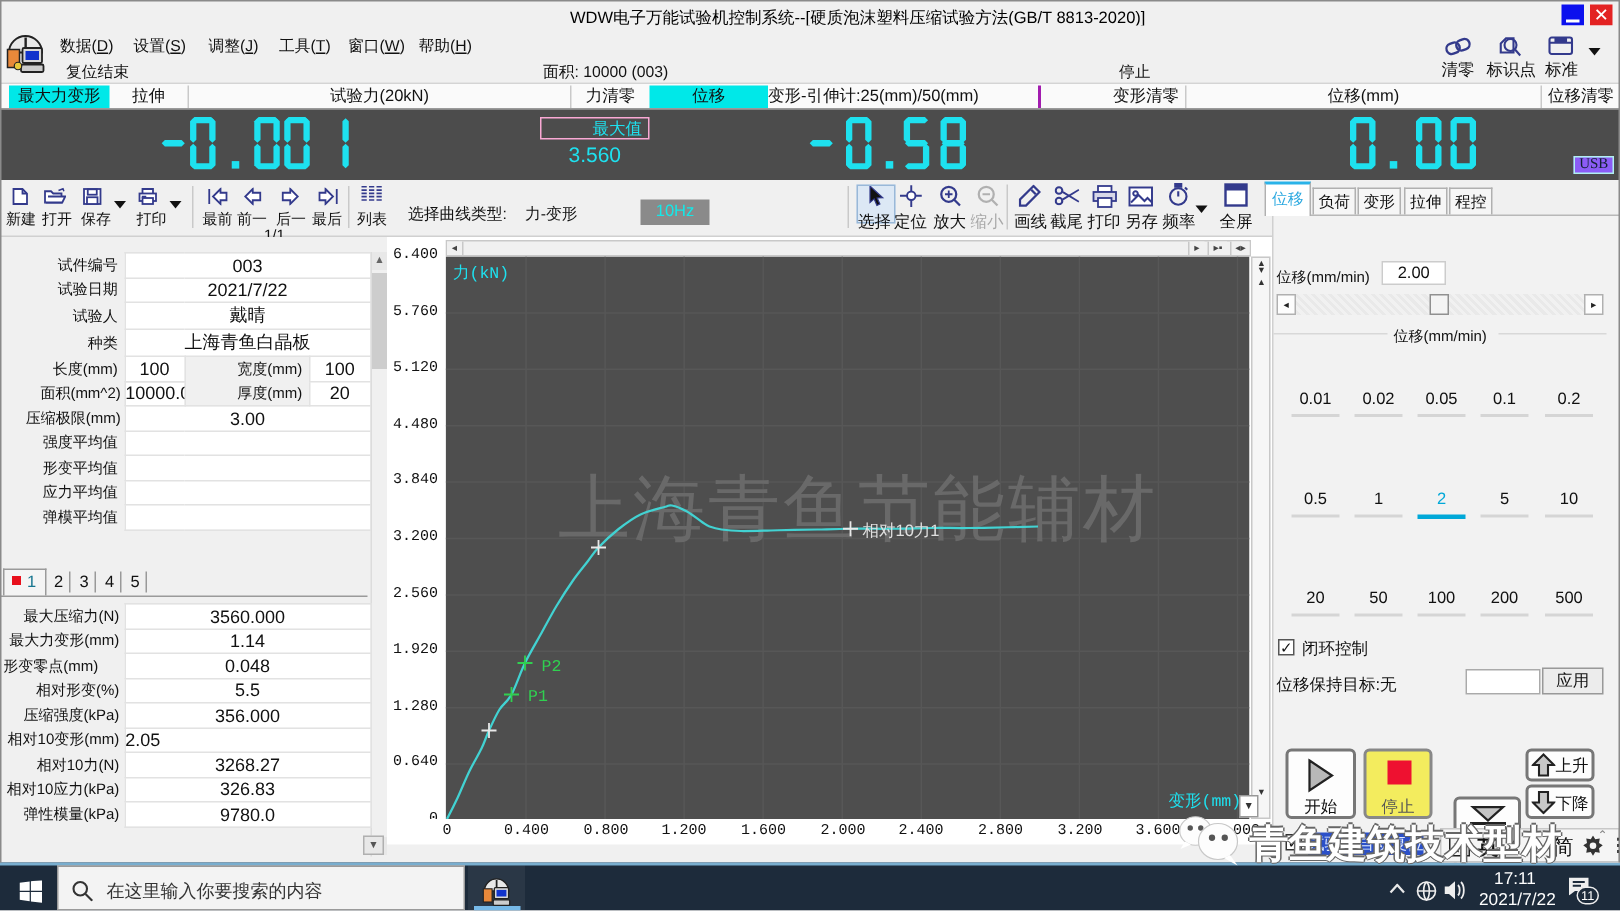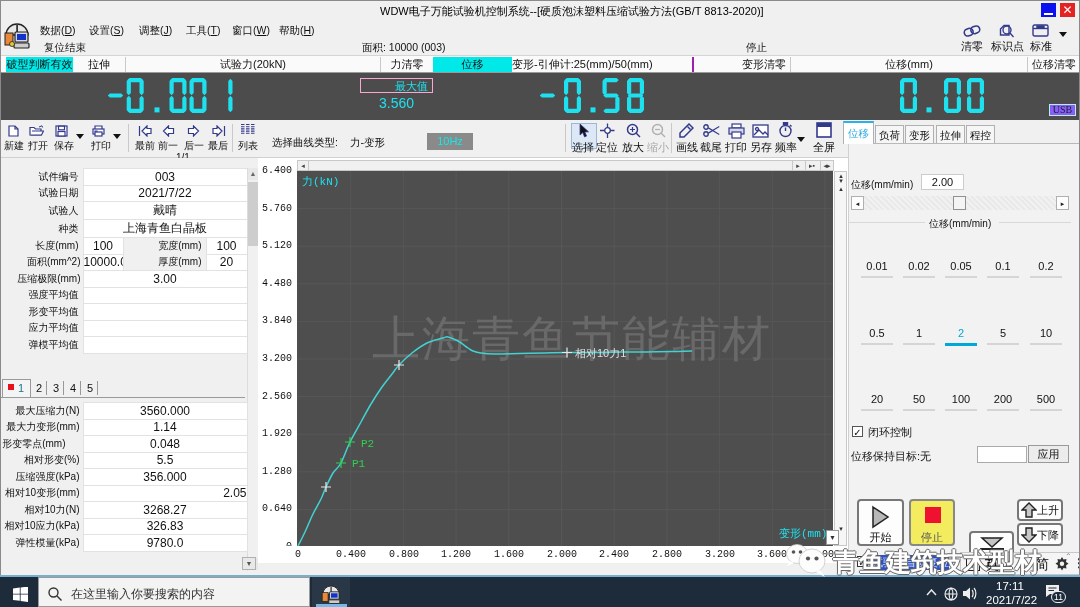--- a/index.html
+++ b/index.html
@@ -59,21 +59,21 @@
   <svg class="abs ico" style="left:1032px;top:7px;" width="17" height="13" viewBox="0 0 17 13" fill="none" stroke="#333a8c" stroke-width="1.4">
     <rect x="1" y="1" width="15" height="11" rx="1.5"></rect>
       <path d="M1 4.5 H16"></path>
       <rect x="5" y="2" width="7" height="1.6" fill="#333a8c"></rect>
   </svg>
   <div class="abs" style="left:1030px;top:22px;font-size:11px;">标准</div>
   <div class="abs" style="left:1059px;top:15px;width:0;height:0;border-left:4.5px solid transparent;border-right:4.5px solid transparent;border-top:5.5px solid #111;"></div>
 </div>
 
 <div class="abs" style="left:0;top:55px;width:1080px;height:18px;background:#fafafa;border-top:1px solid #d4d4d4;border-bottom:1px solid #9a9a9a;font-size:11px;">
-  <div class="abs cell-cyan" style="left:6px;top:1px;width:67px;height:15px;text-align:center;line-height:15px;">破型判断有效</div>
+  <div class="abs cell-cyan" style="left:6px;top:1px;width:67px;height:15px;text-align:center;line-height:15px;">最大力变形</div>
   <div class="abs" style="left:73px;top:1px;width:53px;height:15px;text-align:center;line-height:15px;border-right:1px solid #c9c9c9;">拉伸</div>
   <div class="abs" style="left:126px;top:1px;width:255px;height:15px;text-align:center;line-height:15px;border-right:1px solid #c9c9c9;">试验力(20kN)</div>
   <div class="abs" style="left:381px;top:1px;width:52px;height:15px;text-align:center;line-height:15px;">力清零</div>
   <div class="abs cell-cyan" style="left:433px;top:1px;width:79px;height:15px;text-align:center;line-height:15px;">位移</div>
   <div class="abs" style="left:512px;top:1px;width:182px;height:15px;text-align:left;line-height:15px;border-right:2px solid #a21caf;">变形-引伸计:25(mm)/50(mm)</div>
   <div class="abs" style="left:738px;top:1px;width:53px;height:15px;text-align:center;line-height:15px;border-right:1px solid #c9c9c9;">变形清零</div>
   <div class="abs" style="left:791px;top:1px;width:237px;height:15px;text-align:center;line-height:15px;border-right:1px solid #c9c9c9;">位移(mm)</div>
   <div class="abs" style="left:1028px;top:1px;width:52px;height:15px;text-align:center;line-height:15px;">位移清零</div>
 </div>
 
@@ -387,21 +387,21 @@
     <tr style="height:16.5px;">
           <td style="text-align:right;padding-right:3px;font-size:10px;">相对形变(%)</td>
           <td style="background:#fff;border:1px solid #e2e2e2;text-align:center;">5.5</td>
         </tr>
     <tr style="height:16.5px;">
           <td style="text-align:right;padding-right:3px;font-size:10px;">压缩强度(kPa)</td>
           <td style="background:#fff;border:1px solid #e2e2e2;text-align:center;">356.000</td>
         </tr>
     <tr style="height:16.5px;">
           <td style="text-align:right;padding-right:3px;font-size:10px;">相对10变形(mm)</td>
-          <td style="background:#fff;border:1px solid #e2e2e2;text-align:right;padding-left:36px;">2.05</td>
+          <td style="background:#fff;border:1px solid #e2e2e2;text-align:left;">2.05</td>
         </tr>
     <tr style="height:16.5px;">
           <td style="text-align:right;padding-right:3px;font-size:10px;">相对10力(N)</td>
           <td style="background:#fff;border:1px solid #e2e2e2;text-align:center;">3268.27</td>
         </tr>
     <tr style="height:16.5px;">
           <td style="text-align:right;padding-right:3px;font-size:10px;">相对10应力(kPa)</td>
           <td style="background:#fff;border:1px solid #e2e2e2;text-align:center;">326.83</td>
         </tr>
     <tr style="height:16.5px;">

